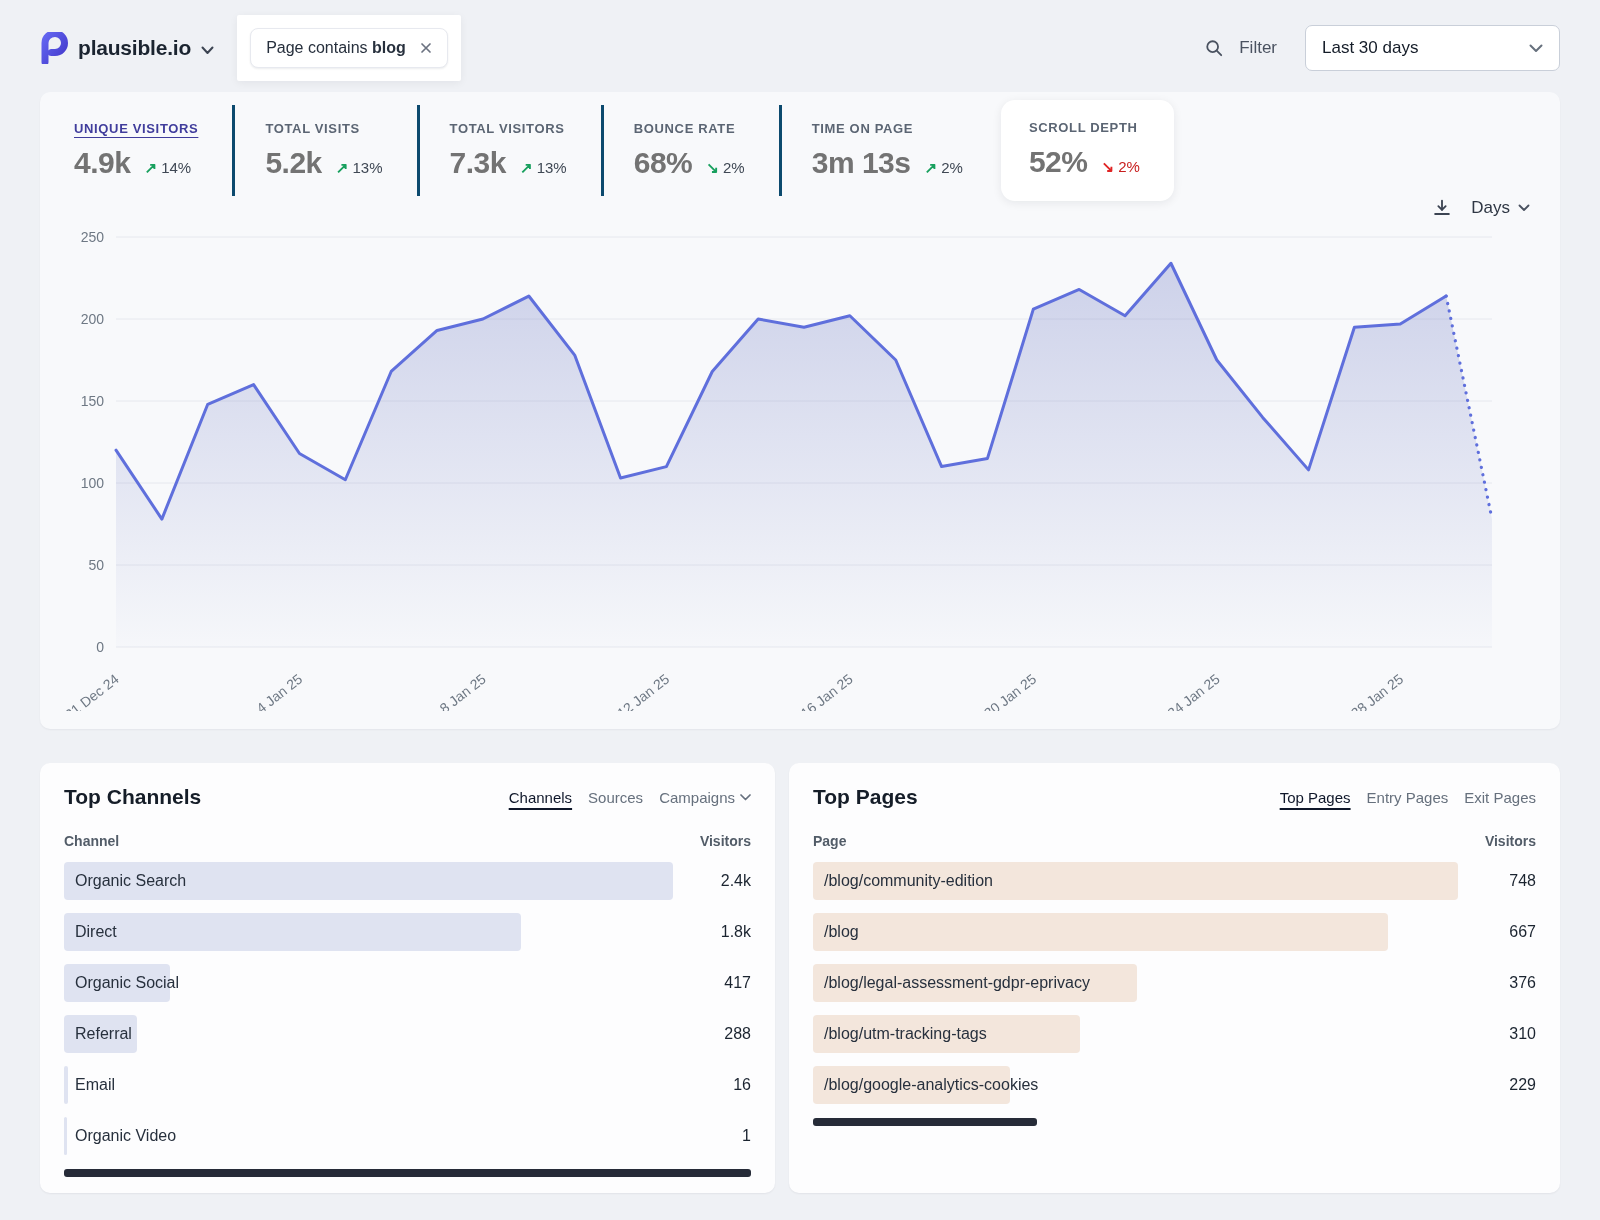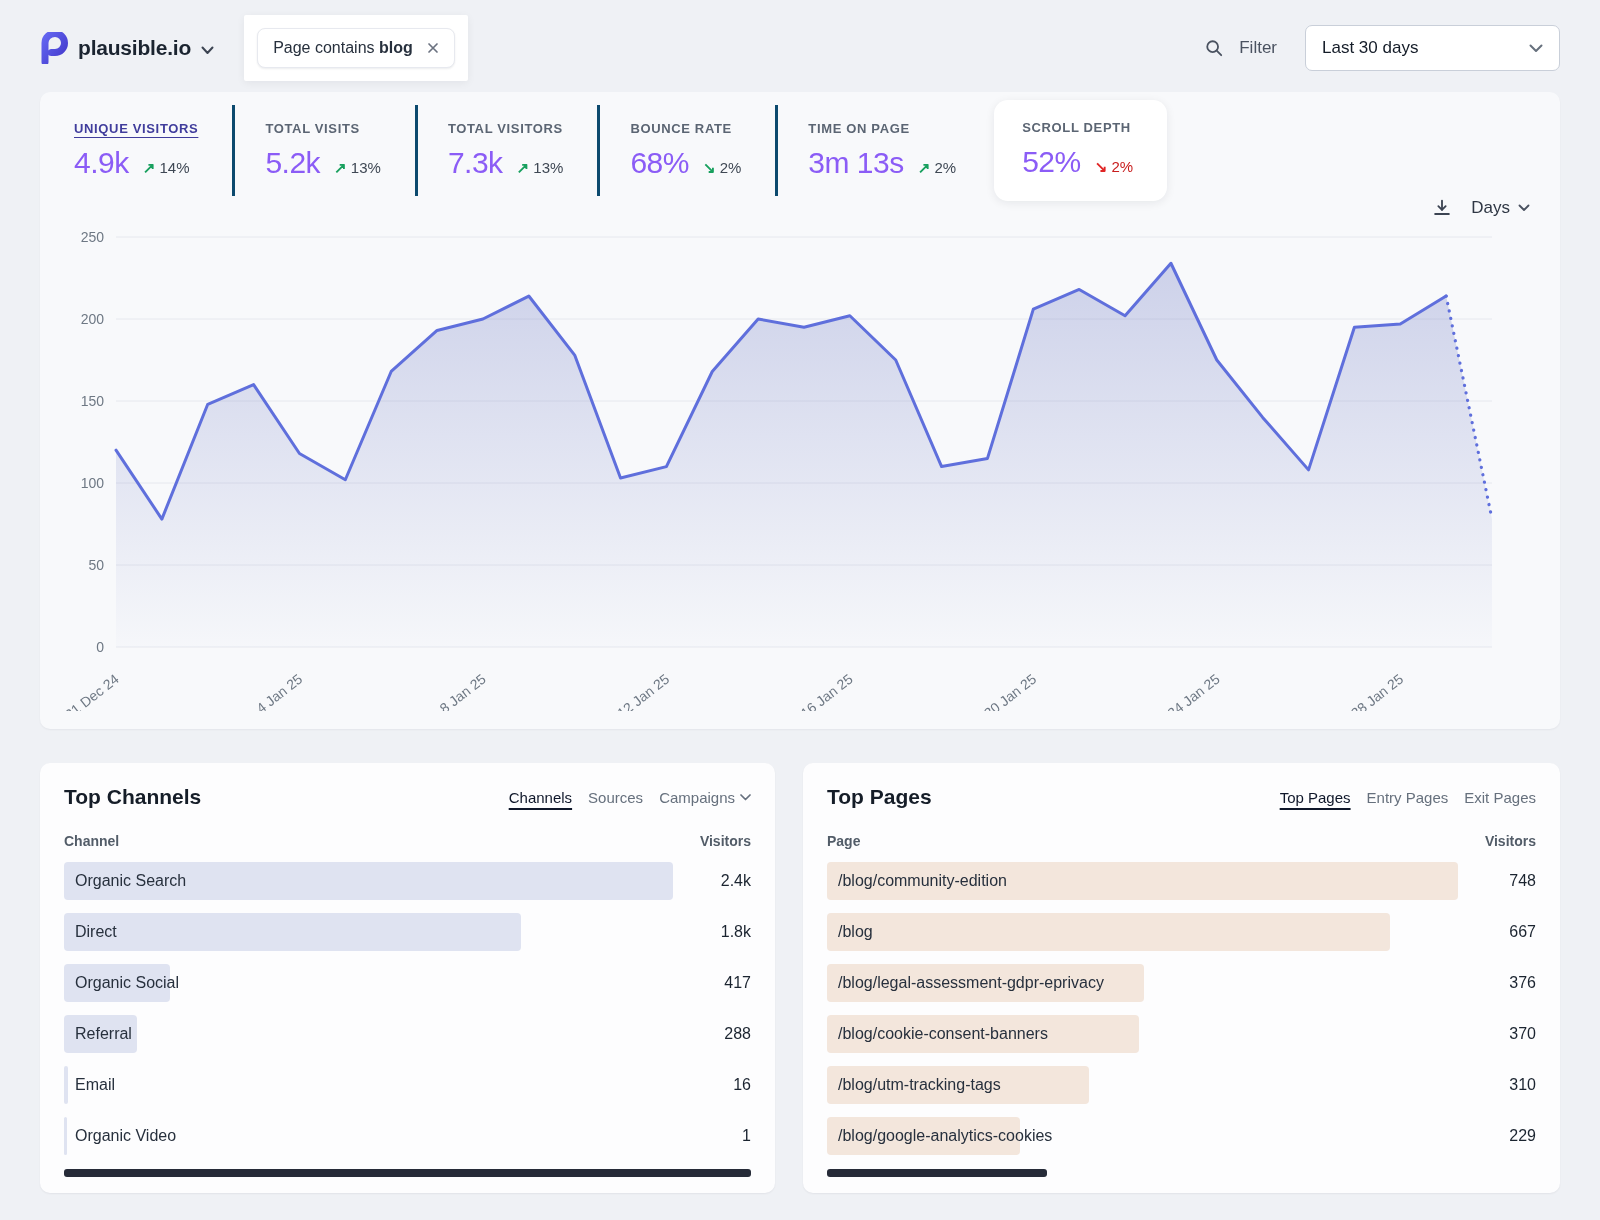--- a/index.html
+++ b/index.html
@@ -5,58 +5,58 @@
   *{box-sizing:border-box;margin:0;padding:0}
   html,body{width:1600px;height:1220px;overflow:hidden}
   body{background:#eff1f5;font-family:"Liberation Sans",sans-serif;color:#1b2430}
   svg text{font-family:"Liberation Sans",sans-serif}
 
   
   .header{display:flex;align-items:center;padding:12px 40px 8px;height:92px}
   .brand{display:flex;align-items:center;gap:10px;cursor:pointer}
   .brand-name{font-size:21px;font-weight:700;letter-spacing:-.2px}
   .brand-chevron{display:flex;color:#3c4452;margin-top:4px}
-  .pill-highlight{background:#fff;border-radius:2px;padding:13px;margin-left:30px;box-shadow:0 2px 8px rgba(16,24,40,.06)}
+  .pill-highlight{background:#fff;border-radius:2px;padding:13px;margin-left:23px;box-shadow:0 2px 8px rgba(16,24,40,.06)}
   .filter-pill{display:flex;align-items:center;gap:14px;background:#fff;border:1px solid #e7e9ef;
     box-shadow:0 1px 2px rgba(16,24,40,.08);border-radius:8px;padding:10px 15px;font-size:16px;color:#27303d;cursor:pointer}
   .filter-pill b{font-weight:700}
   .pill-close{display:flex;cursor:pointer}
   .header-right{margin-left:auto;display:flex;align-items:center;gap:28px}
   .filter-btn{display:flex;align-items:center;gap:16px;font-size:17px;color:#4a5260;cursor:pointer}
   .daterange{width:255px;height:46px;background:#fff;border:1px solid #c9cfd9;border-radius:7px;display:flex;
     align-items:center;justify-content:space-between;padding:0 16px;font-size:17px;font-weight:500;color:#141c28;cursor:pointer}
   .daterange .chev{color:#66707d;display:flex}
 
   
   .main-card{margin:0 40px;background:#f8f9fb;border-radius:10px;box-shadow:0 1px 2px rgba(16,24,40,.05);padding-bottom:14px}
   .stats-row{display:flex;align-items:center;padding-top:8px}
   .stat{padding:16px 34px 16px 30px;cursor:pointer}
   .stat:first-child{padding-left:34px}
   .stat + .stat{border-left:3px solid #0c4a6e}
   .stat-label{font-size:13px;font-weight:700;letter-spacing:.05em;color:#5b6573;white-space:nowrap}
   .stat.active .stat-label{color:#403d9c;text-decoration:underline;text-underline-offset:4px}
   .stat-line{display:flex;align-items:baseline;gap:14px;margin-top:10px}
-  .stat-value{font-size:30px;font-weight:400;color:#8b5cf6;letter-spacing:-.5px;white-space:nowrap}
+  .stat-value{font-size:30px;font-weight:700;color:#737373;letter-spacing:-.5px;white-space:nowrap}
   .stat-change{font-size:15px;color:#3f4854;white-space:nowrap}
   .stat-change.red-text{color:#c81e1e}
   .arrow{font-weight:700}
   .arrow.green{color:#18a05e}
   .arrow.red{color:#e02424}
   .stat.highlight-card{background:#fff;border-radius:14px;box-shadow:0 2px 10px rgba(16,24,40,.08);
     border-left:none !important;padding:20px 34px 22px 28px;margin-left:4px}
 
   
   .chart-controls{display:flex;justify-content:flex-end;align-items:center;gap:18px;padding:0 30px;margin-top:-4px}
   .dl-btn{display:flex;cursor:pointer}
   .interval-picker{display:flex;align-items:center;gap:8px;font-size:17px;color:#2f3744;cursor:pointer}
   .interval-picker .chev{display:flex;color:#4a5260}
   .chart-wrap{padding:4px 14px 0}
 
   
-  .cards{display:flex;gap:28px;margin:34px 40px 0;align-items:flex-end}
+  .cards{display:flex;gap:14px;margin:34px 40px 0;align-items:flex-end}
   .card{background:#fdfdfe;border-radius:10px;box-shadow:0 1px 2px rgba(16,24,40,.06);padding:22px 24px;height:430px;overflow:hidden}
   .card.left{width:735px}
   .card.right{flex:1}
   .card-head{display:flex;align-items:center;justify-content:space-between}
   .card-title{font-size:21px;font-weight:700;color:#151d28}
   .tabs{display:flex;align-items:center;gap:16px;font-size:15px;color:#66707d}
   .tab{cursor:pointer;display:flex;align-items:center;gap:5px}
   .tab.active{color:#0f172a;font-weight:400;text-decoration:underline;text-underline-offset:5px;text-decoration-thickness:2px}
   .thead{display:flex;justify-content:space-between;font-size:14px;font-weight:700;color:#525c68;margin-top:24px}
   .trow{display:flex;align-items:center;margin-top:13px;cursor:pointer}
@@ -326,27 +326,20 @@
         </div>
         <div class="trow">
           <div class="bar-cell">
             <div class="bar tan" style="width: 50.2674%;"></div>
             <span class="bar-label">/blog/legal-assessment-gdpr-eprivacy</span>
           </div>
           <div class="tvalue">376</div>
         </div>
         <div class="trow">
           <div class="bar-cell">
-            <div class="bar tan" style="width: 49.4652%;"></div>
-            <span class="bar-label">/blog/cookie-consent-banners</span>
-          </div>
-          <div class="tvalue">370</div>
-        </div>
-        <div class="trow">
-          <div class="bar-cell">
             <div class="bar tan" style="width: 41.4439%;"></div>
             <span class="bar-label">/blog/utm-tracking-tags</span>
           </div>
           <div class="tvalue">310</div>
         </div>
         <div class="trow">
           <div class="bar-cell">
             <div class="bar tan" style="width: 30.615%;"></div>
             <span class="bar-label">/blog/google-analytics-cookies</span>
           </div>

